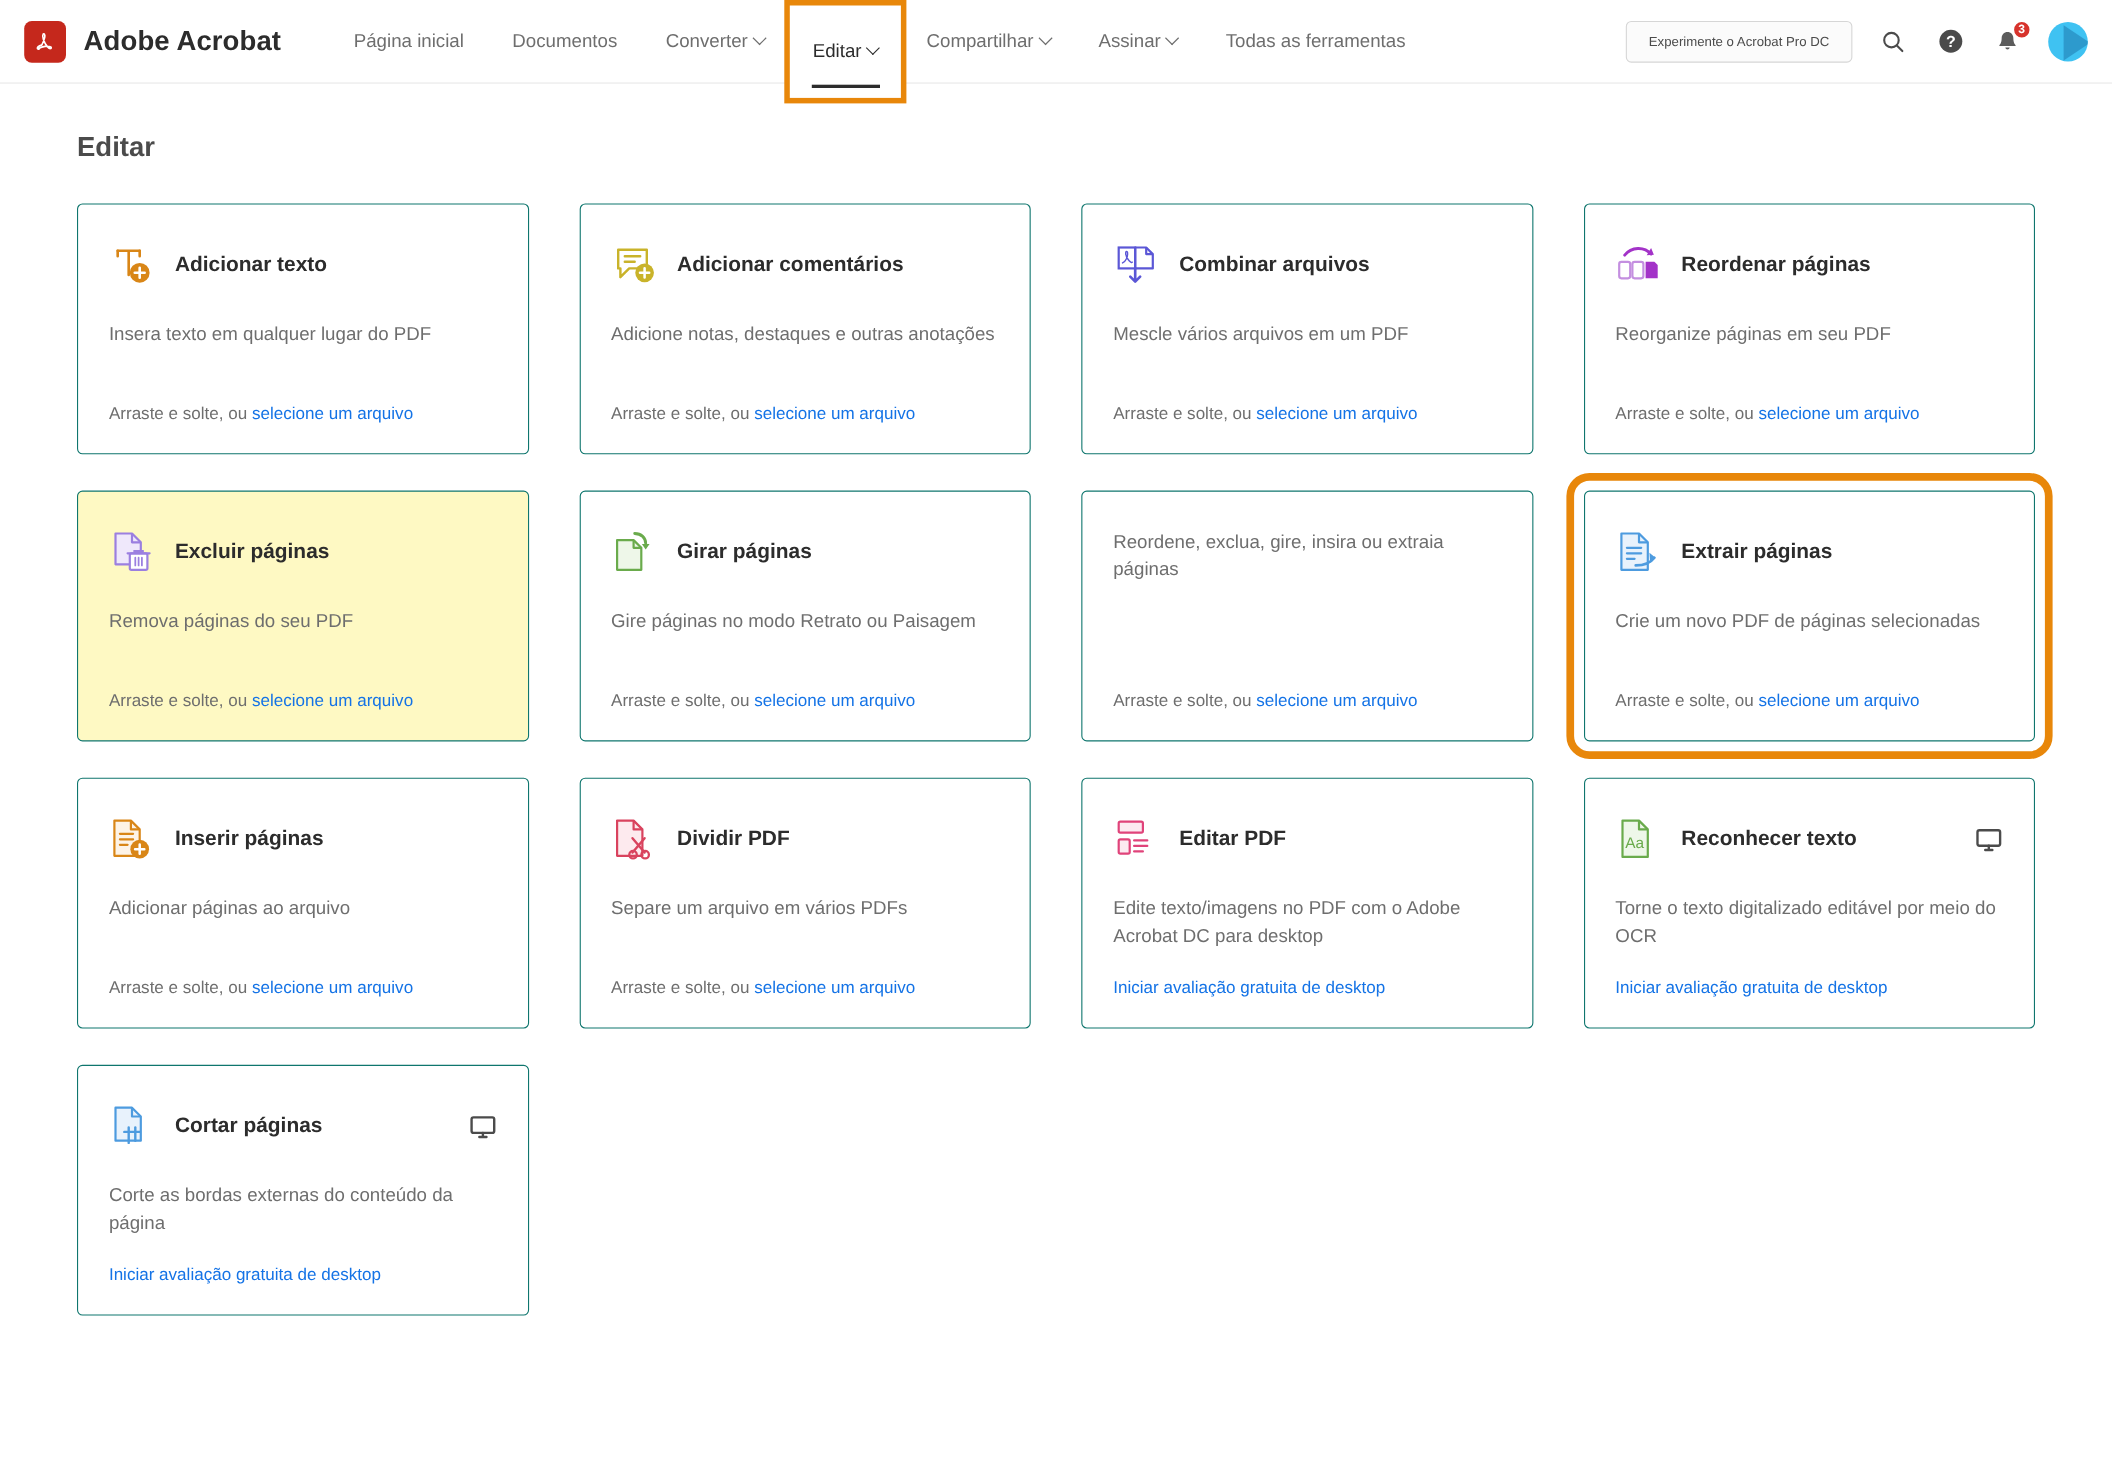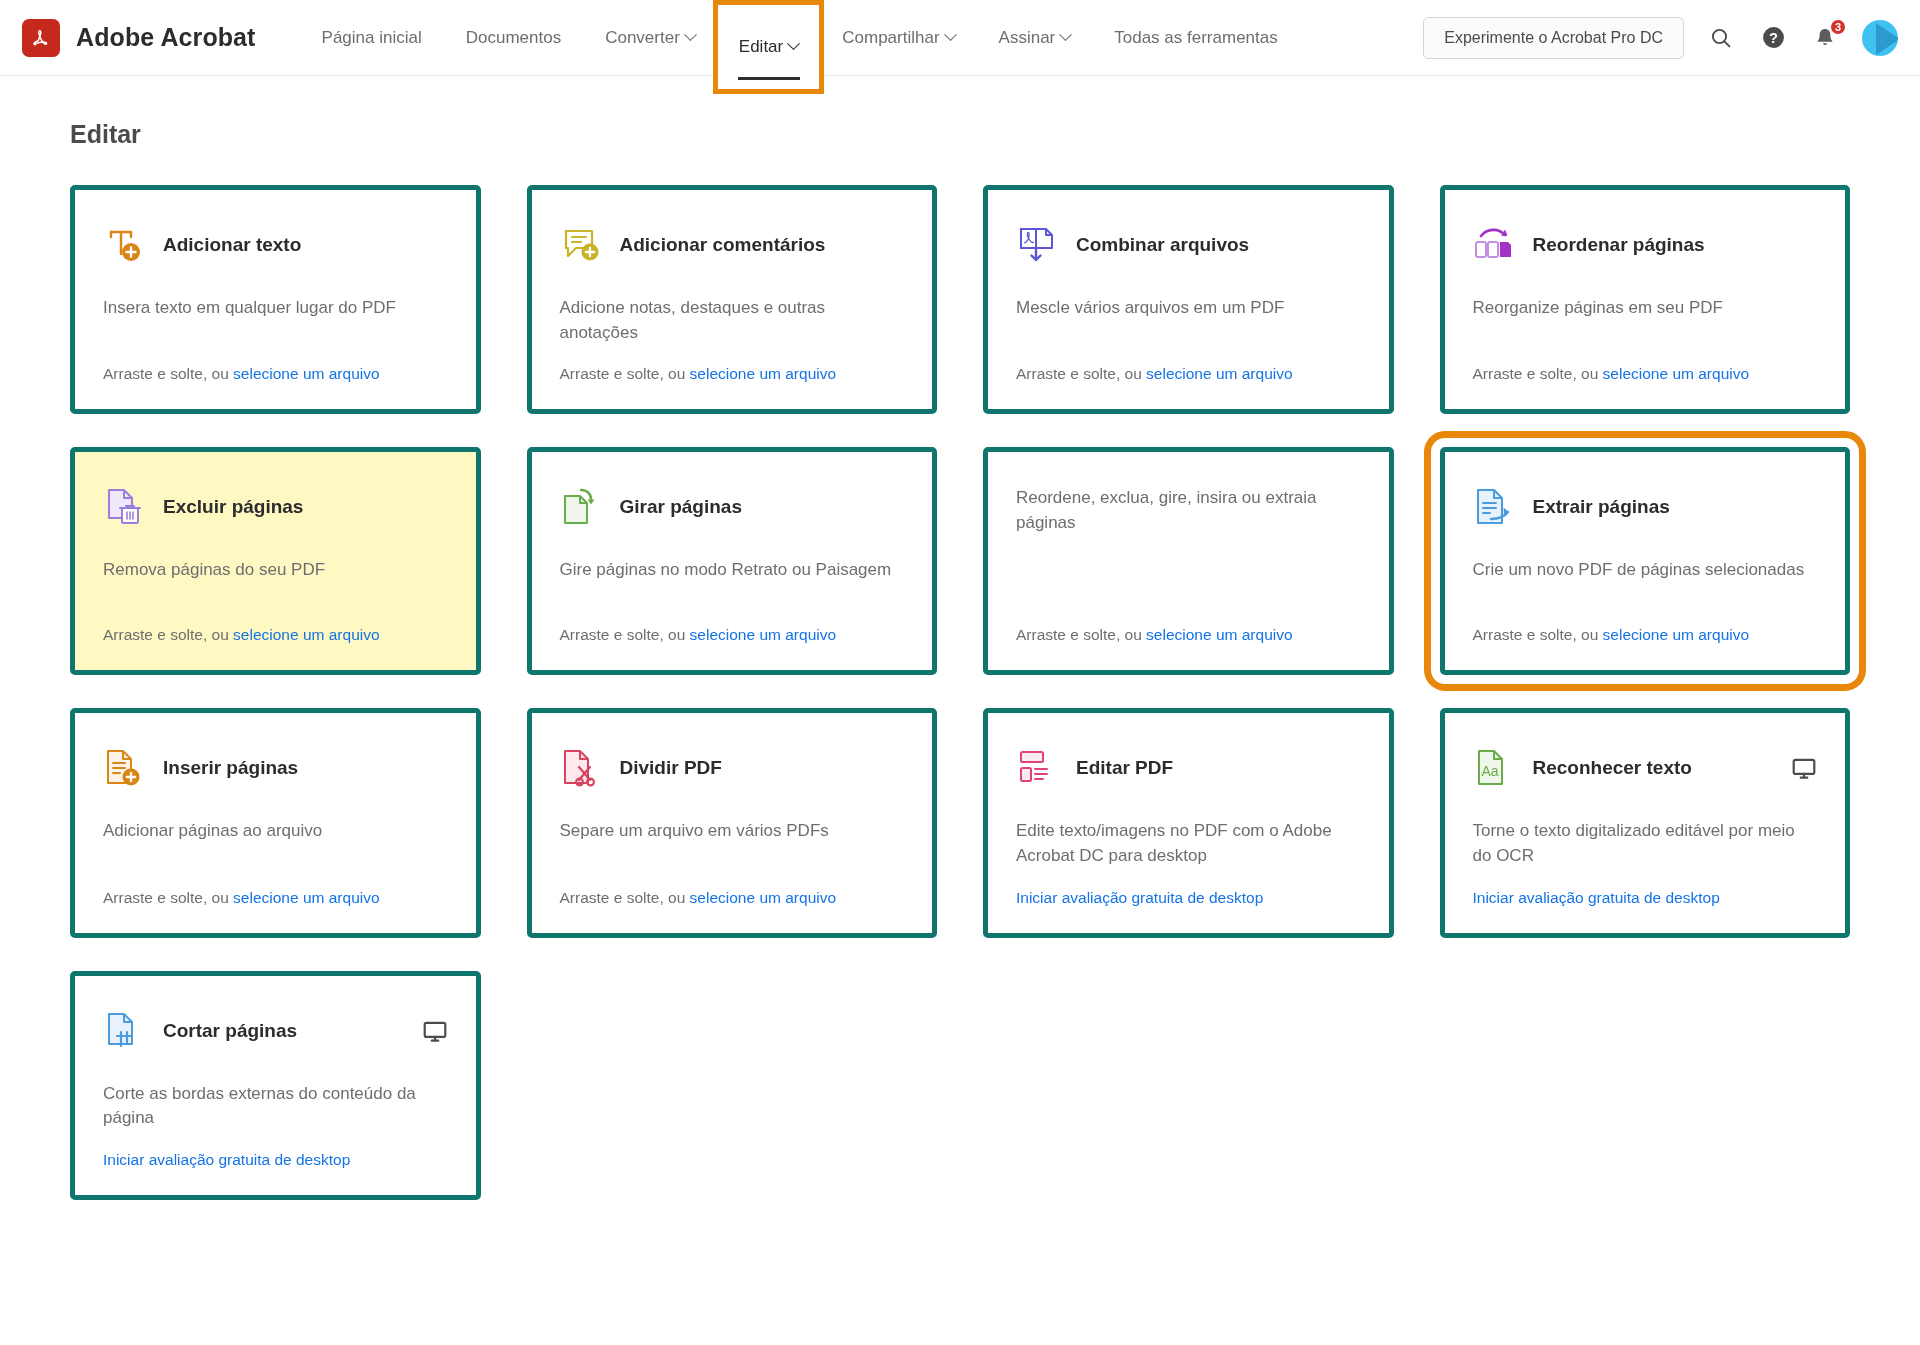--- a/index.html
+++ b/index.html
@@ -71,21 +71,21 @@
   .header-right {
     margin-left: auto;
     display: flex; align-items: center; gap: 22px;
     flex: 0 0 auto;
   }
   .try-pro-btn {
     border: 1px solid #d6d6d6;
     border-radius: 5px;
     background: #fbfbfb;
     color: #4b4b4b;
-    font-size: 16px;
+    font-size: 12px;
     padding: 11px 20px;
     cursor: pointer;
     white-space: nowrap;
     font-family: "Liberation Sans", sans-serif;
   }
   .icon-btn {
     width: 30px; height: 30px;
     display: flex; align-items: center; justify-content: center;
     cursor: pointer; position: relative;
   }
@@ -126,21 +126,21 @@
   }
 
   .grid {
     display: grid;
     grid-template-columns: repeat(4, 1fr);
     gap: 33px 46px;
   }
 
   .card {
     position: relative;
-    border: 5px solid #0f766e;
+    border: 1px solid #0f766e;
     border-radius: 5px;
     background: #ffffff;
     padding: 34px 28px 26px 28px;
     min-height: 228px;
     display: flex; flex-direction: column;
     cursor: pointer;
   }
   .card.hovered { background: #fef9c3; }
   .card.highlighted {
     outline: 7px solid #e8870a;

